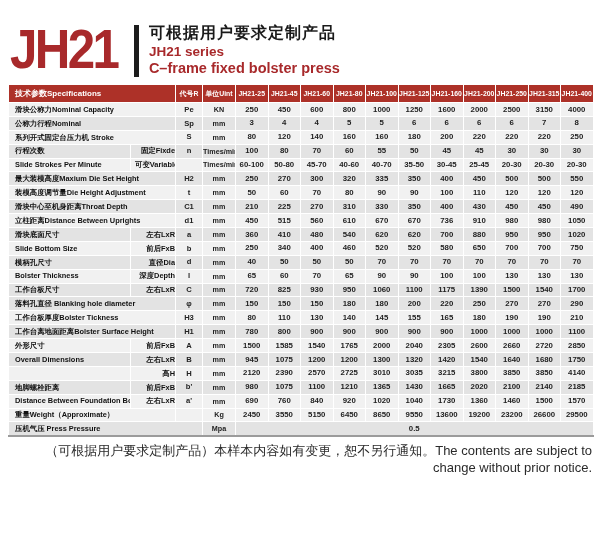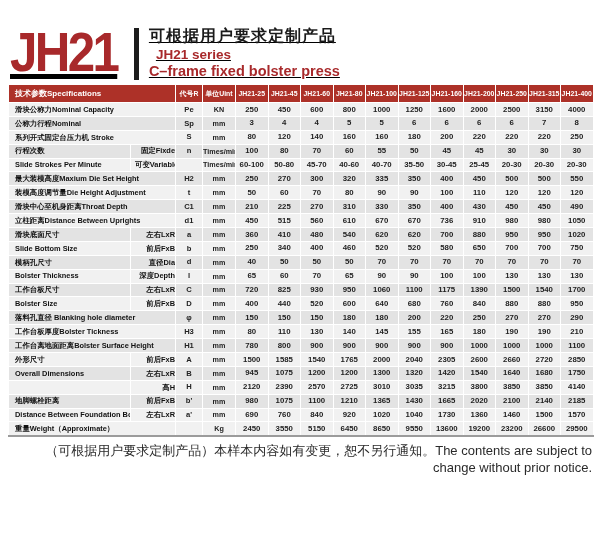--- a/index.html
+++ b/index.html
@@ -1,28 +1,28 @@
 <!DOCTYPE html>
 <html><head>
 <meta charset="utf-8">
 <style>
   * { margin:0; padding:0; box-sizing:border-box; }
   html,body { width:600px; background:#ffffff; font-family:"Liberation Sans","DejaVu Sans",sans-serif; }
   body { width:600px; height:534px; overflow:hidden; }
 
   
-  .page-header { display:flex; align-items:flex-end; padding:18px 0 0 10px; height:80px;text-decoration:underline; }
+  .page-header { display:flex; align-items:center; padding:18px 0 0 10px; height:80px; }
   .logo-text {
     color:var(--brand); font-weight:bold; font-size:56px; line-height:56px;
     letter-spacing:-3px; transform:scaleX(.88); transform-origin:left top;
   }
   .logo-bar { width:5px; height:52px; background:#1c1c1c; margin:4px 10px 0 2px; }
   .title-block { padding-top:2px; }
   .title-cn { color:#1a1a1a; font-weight:bold; font-size:16px; line-height:20px; letter-spacing:1px; }
-  .title-series { color:var(--brand); font-weight:bold; font-size:13.5px; line-height:17px;margin-left:7px; }
+  .title-series { color:var(--brand); font-weight:bold; font-size:13.5px; line-height:17px; }
   .title-en { color:var(--brand); font-weight:bold; font-size:14.5px; line-height:17px; }
 
   
   :root { --brand:#a8292b; --hdr:#ad3128; --light:#f1f1f1; --dark:#e3e3e3; }
   .spec-table-wrap { margin:4px 8px 0 8px; }
   table { border-collapse:collapse; table-layout:fixed; width:584px;
           border:1px solid #c9c9c9; border-bottom:2px solid #9b9b9b; }
   th, td { border:1px solid #ffffff; overflow:hidden; white-space:nowrap; }
   thead th { background:var(--hdr); color:#ffffff; font-size:6.9px; font-weight:bold;
              height:18px; text-align:center; }
@@ -314,37 +314,20 @@
           <td class="c-val">930</td>
           <td class="c-val">950</td>
           <td class="c-val">1060</td>
           <td class="c-val">1100</td>
           <td class="c-val">1175</td>
           <td class="c-val">1390</td>
           <td class="c-val">1500</td>
           <td class="c-val">1540</td>
           <td class="c-val">1700</td>
         </tr>
-        <tr class="row-light">
-          <td class="c-label" colspan="1">Bolster Size</td>
-          <td class="c-sub" colspan="1">前后FxB</td>
-          <td class="c-sym" colspan="1">D</td>
-          <td class="c-unit" colspan="1">mm</td>
-          <td class="c-val">400</td>
-          <td class="c-val">440</td>
-          <td class="c-val">520</td>
-          <td class="c-val">600</td>
-          <td class="c-val">640</td>
-          <td class="c-val">680</td>
-          <td class="c-val">760</td>
-          <td class="c-val">840</td>
-          <td class="c-val">880</td>
-          <td class="c-val">880</td>
-          <td class="c-val">950</td>
-        </tr>
         <tr class="row-dark">
           <td class="c-label" colspan="2">落料孔直径 Blanking hole diameter</td>
           <td class="c-sym" colspan="1">φ</td>
           <td class="c-unit" colspan="1">mm</td>
           <td class="c-val">150</td>
           <td class="c-val">150</td>
           <td class="c-val">150</td>
           <td class="c-val">180</td>
           <td class="c-val">180</td>
           <td class="c-val">200</td>
@@ -480,17 +463,22 @@
           <td class="c-val">5150</td>
           <td class="c-val">6450</td>
           <td class="c-val">8650</td>
           <td class="c-val">9550</td>
           <td class="c-val">13600</td>
           <td class="c-val">19200</td>
           <td class="c-val">23200</td>
           <td class="c-val">26600</td>
           <td class="c-val">29500</td>
         </tr>
+        <tr class="row-dark">
+          <td class="c-label" colspan="3">压机气压 Press Pressure</td>
+          <td class="c-unit" colspan="1">Mpa</td>
+          <td class="c-val" colspan="11">0.5</td>
+        </tr>
       </tbody>
   </table>
 </div>
 
 <div class="footnote">（可根据用户要求定制产品）本样本内容如有变更，恕不另行通知。The contents are subject to change without prior notice.</div>
 
 </body></html>

